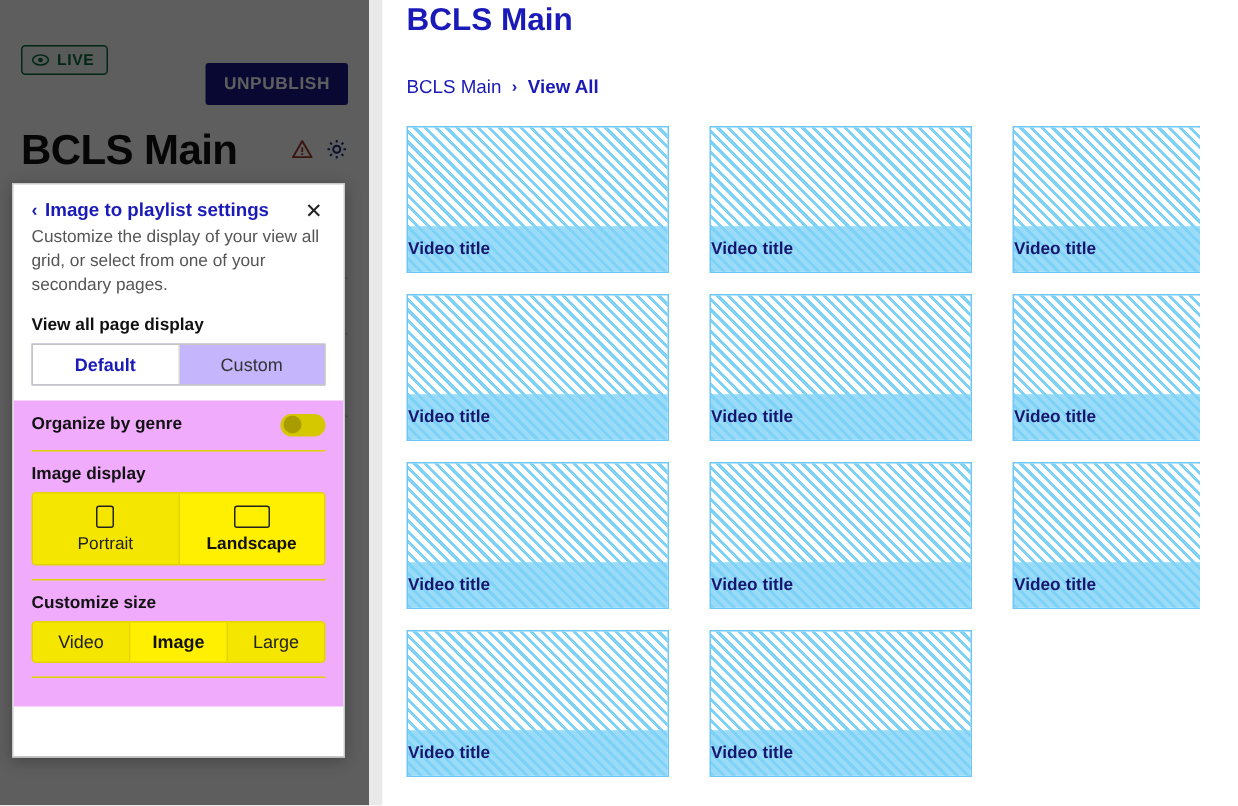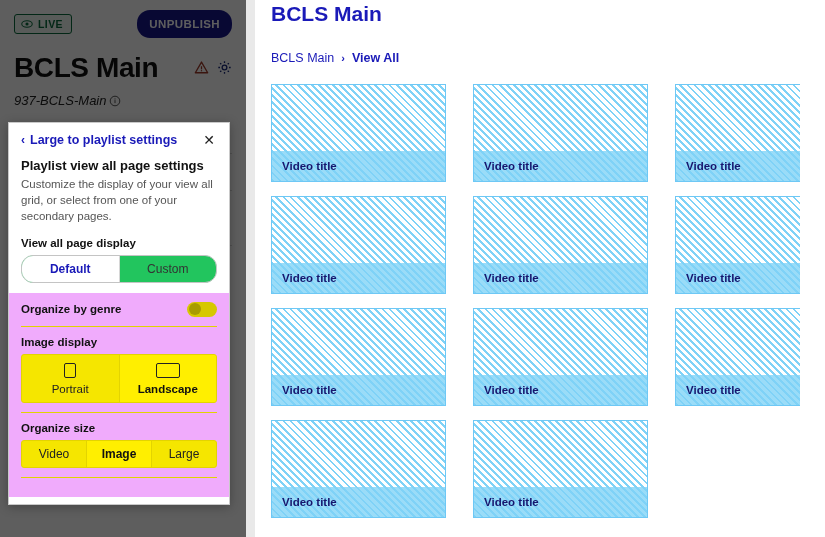--- a/index.html
+++ b/index.html
@@ -26,24 +26,24 @@
     display: inline-flex; align-items: center; gap: 5px;
     border: 1px solid #0a6b3d;
     border-radius: 3px;
     padding: 3px 8px 3px 6px;
     font-size: 10.5px; font-weight: bold; letter-spacing: .4px;
     color: #0a6b3d; background: #eef6f1;
   }
   .eye-icon { display: inline-block; width: 12px; height: 12px; }
   .unpublish-btn {
     background: #17168c; color: #ffffff;
-    border: none; border-radius: 13px;
+    border: none; border-radius: 2px;
     font-family: "Liberation Sans", sans-serif;
     font-size: 11.5px; font-weight: bold; letter-spacing: .4px;
-    padding: 8px 12px; cursor: pointer;
+    padding: 8px 12px; cursor: pointer; margin-top: 32px;
   }
   .title-row { display: flex; align-items: center; justify-content: space-between; margin-top: 14px; }
   .playlist-title { font-size: 28px; font-weight: bold; color: #111111; letter-spacing: -0.4px; }
   .title-icons { display: flex; align-items: center; gap: 8px; padding-bottom: 2px; }
   .warn-icon { width: 15px; height: 15px; display: block; }
   .gear-icon { width: 15px; height: 15px; display: block; }
   .playlist-id {
     margin-top: 9px; font-size: 13px; font-style: italic; color: #222222;
     display: flex; align-items: center; gap: 2px;
   }
@@ -79,22 +79,22 @@
     color: #1a1ab8; font-size: 12.5px; font-weight: bold; cursor: pointer;
   }
   .chev { font-size: 12px; font-weight: bold; line-height: 1; }
   .close-x { color: #222; font-size: 14px; cursor: pointer; line-height: 1; padding: 0 2px; }
   .modal-h2 { margin-top: 11px; font-size: 13px; font-weight: bold; color: #111; }
   .modal-desc { margin-top: 4px; font-size: 11.5px; color: #555; line-height: 1.38; }
   .field-label { margin-top: 12px; font-size: 11.5px; font-weight: bold; color: #111; }
 
   .seg {
     display: flex; margin-top: 6px;
-    border: 1px solid #c4c4c4; border-radius: 12px; overflow: hidden;
-    background: #22c55e;
+    border: 1px solid #c4c4c4; border-radius: 0; overflow: hidden;
+    background: #c4b5fd;
   }
   .seg-item {
     flex: 1; text-align: center; padding: 6px 2px;
     font-size: 12px; color: #333; cursor: pointer;
     border-right: 1px solid #d6d6d6;
   }
   .seg-item:last-child { border-right: none; }
   .seg-item.active { background: #ffffff; color: #1a1ab8; font-weight: bold; }
 
   .hl { background: #f0abfc; margin-top: 10px; padding: 9px 12px 10px 12px; }
@@ -148,21 +148,21 @@
     background-image: repeating-linear-gradient(45deg,
       #7fd2f7 0px, #7fd2f7 2px, #ffffff 2px, #ffffff 5px);
   }
   .card-title-band {
     position: absolute; left: 0; right: 0; bottom: 0; height: 30px;
     background-color: #86d6f7;
     background-image: repeating-linear-gradient(45deg,
       #7fd2f7 0px, #7fd2f7 2px, #9adcf8 2px, #9adcf8 5px);
     display: flex; align-items: center;
   }
-  .card-title { font-size: 11.5px; font-weight: bold; color: #16166e; padding-left: 10px; }
+  .card-title { font-size: 11.5px; font-weight: bold; color: #16166e; }
 </style>
 </head>
 <body>
 
 <div class="app">
 
   <div class="left-panel">
     <div class="left-content">
 
       <div class="badge-row">
@@ -240,26 +240,25 @@
     </div>
 
     <div class="scrim"></div>
 
     <div class="modal">
       <div class="modal-pad">
 
         <div class="back-row">
           <div class="back-link">
             <span class="chev">‹</span>
-            <span>Large to playlist settings</span>
+            <span>Image to playlist settings</span>
           </div>
           <div class="close-x">✕</div>
         </div>
 
-        <div class="modal-h2">Playlist view all page settings</div>
         <div class="modal-desc">Customize the display of your view all grid, or select from one of your secondary pages.</div>
 
         <div class="field-label">View all page display</div>
         <div class="seg">
           <div class="seg-item active">Default</div>
           <div class="seg-item">Custom</div>
         </div>
       </div>
 
       <div class="hl">
@@ -280,21 +279,21 @@
             <span class="opt-label">Portrait</span>
           </div>
           <div class="seg-item img-opt active">
             <span class="shape-land"></span>
             <span class="opt-label">Landscape</span>
           </div>
         </div>
 
         <div class="hl-sep"></div>
 
-        <div class="hl-label">Organize size</div>
+        <div class="hl-label">Customize size</div>
         <div class="seg-y">
           <div class="seg-item">Video</div>
           <div class="seg-item active">Image</div>
           <div class="seg-item">Large</div>
         </div>
 
         <div class="hl-sep"></div>
 
 
       </div>

